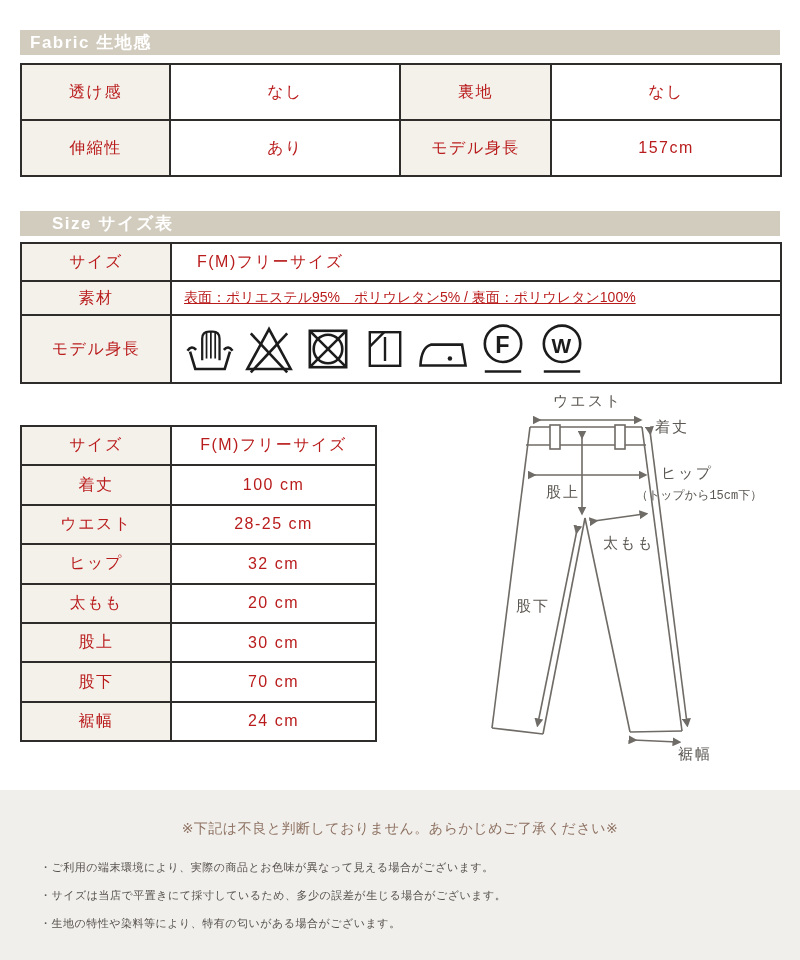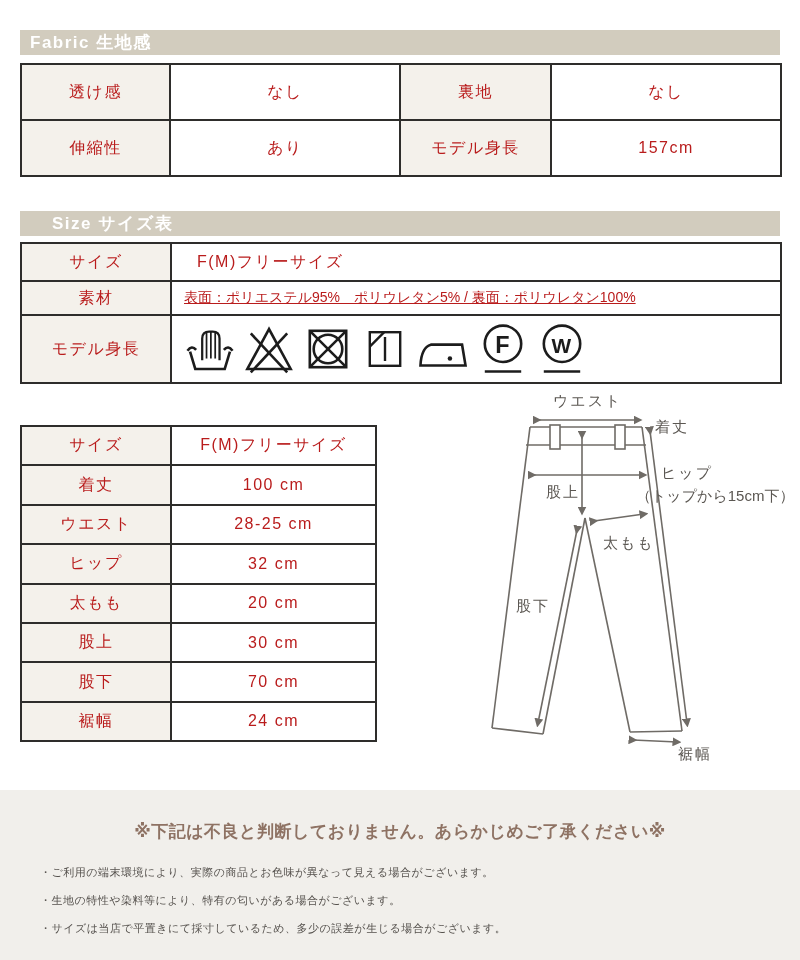--- a/index.html
+++ b/index.html
@@ -32,26 +32,26 @@
   .careicons{display:flex;align-items:center;gap:7px;padding-left:12px;}
   .careicons svg{display:block;}
   #measure-table{left:20px;top:425px;width:355px;}
   #measure-table td{height:37.4px;}
   #diagram{position:absolute;left:440px;top:385px;width:360px;height:405px;}
   #diagram svg{position:absolute;left:0;top:0;}
   .dlabel{
     position:absolute;font-size:15px;color:#5b5752;letter-spacing:2px;
     white-space:nowrap;line-height:16px;
   }
-  .dlabel.small{font-size:15px;letter-spacing:0;}
+  .dlabel.small{font-size:12px;letter-spacing:0;font-family:Liberation Mono, monospace;}
   #notes{
     position:absolute;left:0;top:790px;width:800px;height:170px;background:#f1efeb;
   }
   #notes .heading{
-    margin-top:30px;text-align:center;font-size:17px;font-weight:bold;
+    margin-top:30px;text-align:center;font-size:14px;font-weight:normal;
     color:#8e7263;letter-spacing:0.5px;
   }
   #notes .bullets{
     margin:15px 0 0 40px;font-size:11px;line-height:28px;color:#55514d;
     letter-spacing:0.5px;
   }
 </style>
 </head>
 <body>
 
@@ -227,16 +227,16 @@
   <span class="dlabel" style="left:106px;top:99px;">股上</span>
   <span class="dlabel" style="left:163px;top:150px;">太もも</span>
   <span class="dlabel" style="left:76px;top:213px;">股下</span>
   <span class="dlabel" style="left:238px;top:361px;">裾幅</span>
 </div>
 
 <div id="notes">
   <div class="heading">※下記は不良と判断しておりません。あらかじめご了承ください※</div>
   <div class="bullets">
     <div>・ご利用の端末環境により、実際の商品とお色味が異なって見える場合がございます。</div>
+    <div>・サイズは当店で平置きにて採寸しているため、多少の誤差が生じる場合がございます。</div>
     <div>・生地の特性や染料等により、特有の匂いがある場合がございます。</div>
-    <div>・サイズは当店で平置きにて採寸しているため、多少の誤差が生じる場合がございます。</div>
   </div>
 </div>
 
 </body></html>

